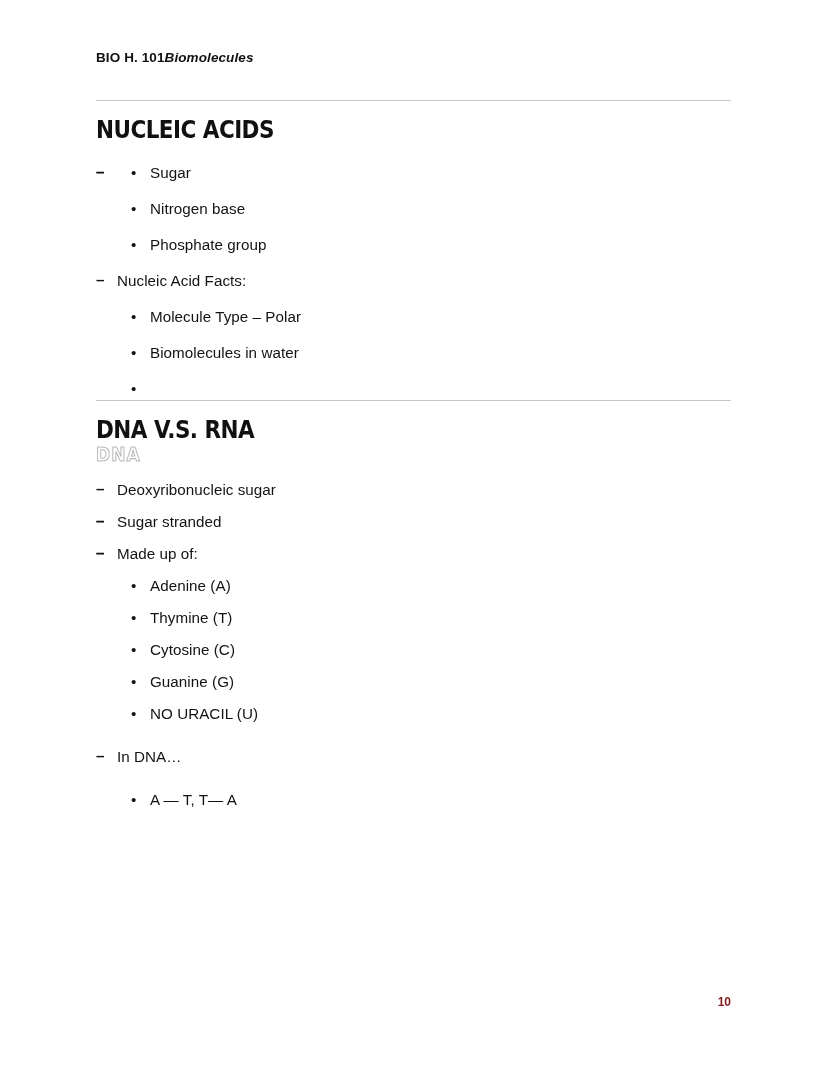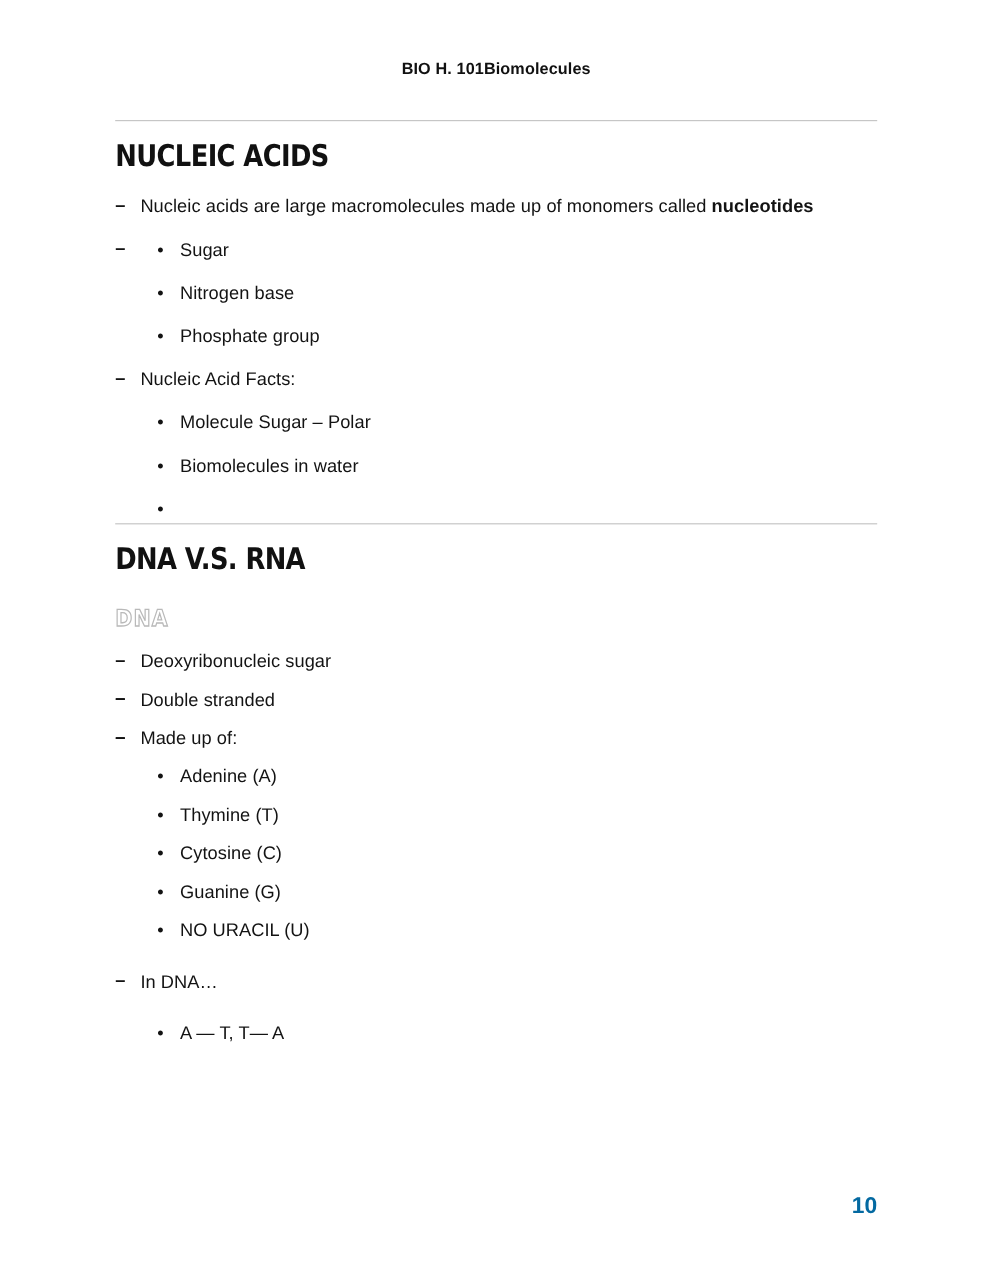--- a/index.html
+++ b/index.html
@@ -25,27 +25,27 @@
 
   
   .running-head {
     position: absolute;
     left: 96px;
     right: 97px;
     top: 46px;
     height: 22px;
     display: flex;
     align-items: center;
-    justify-content: center;
+    justify-content: flex-start;
     font-size: 13.5px;
     font-weight: 700;
     letter-spacing: 0.1px;
     color: #111111;
   }
-  .running-head .rh-right { text-align: right; }
+  .running-head .rh-right { text-align: right; font-style: italic; }
 
   
   .content {
     position: absolute;
     left: 96px;
     right: 97px;
     top: 100px;
   }
 
   hr.rule {
@@ -132,33 +132,33 @@
   }
 
   
   .tight li.dash { margin-top: 13px; }
   .tight ul.lvl2 > li.dot { margin-top: 13px; }
 
   b, strong { font-weight: 700; }
 
   .block-nucleic { margin-top: 20px; }
   .rule-two { margin-top: 38px; }
-  .sub-dna { margin-top: 26px; }
+  .sub-dna { }
   .list-dna { margin-top: 16px; }
 
   .gap-before { margin-top: 24px !important; }
 
   
   .folio {
     position: absolute;
     right: 97px;
     top: 995px;
-    font-size: 19px;
-    font-weight: 700;
-    color: #0369a1;
+    font-size: 12px;
+    font-weight: 700;
+    color: #7f1d1d;
   }
 </style>
 </head>
 <body>
 
 <div class="page">
 
   <div class="running-head">
     <span class="rh-left">BIO H. 101</span>
     <span class="rh-right">Biomolecules</span>
@@ -168,21 +168,20 @@
 
     <hr class="rule">
 
     <h1 class="section-title">NUCLEIC ACIDS</h1>
 
     <div class="block-nucleic">
       <ul class="lvl1">
 
         <li class="item dash">
           <span class="marker">–</span>
-          <span><span>Nucleic acids are large macromolecules made up of monomers called </span><b>nucleotides</b></span>
         </li>
 
         <li class="item dash">
           <span class="marker">–</span>
         </li>
 
         <li>
           <ul class="lvl2">
             <li class="item dot">
               <span class="marker">•</span>
@@ -201,21 +200,21 @@
 
         <li class="item dash">
           <span class="marker">–</span>
           <span>Nucleic Acid Facts:</span>
         </li>
 
         <li>
           <ul class="lvl2">
             <li class="item dot">
               <span class="marker">•</span>
-              <span>Molecule Sugar – Polar</span>
+              <span>Molecule Type – Polar</span>
             </li>
             <li class="item dot">
               <span class="marker">•</span>
               <span>Biomolecules in water</span>
             </li>
             <li class="item dot">
               <span class="marker">•</span>
             </li>
           </ul>
         </li>
@@ -238,21 +237,21 @@
 
         <li class="item dash">
           <span class="marker">–</span>
           <span>Deoxyribonucleic sugar</span>
         </li>
         <li class="item dash">
           <span class="marker">–</span>
         </li>
         <li class="item dash">
           <span class="marker">–</span>
-          <span>Double stranded</span>
+          <span>Sugar stranded</span>
         </li>
         <li class="item dash">
           <span class="marker">–</span>
         </li>
         <li class="item dash">
           <span class="marker">–</span>
           <span>Made up of:</span>
         </li>
 
         <li>

